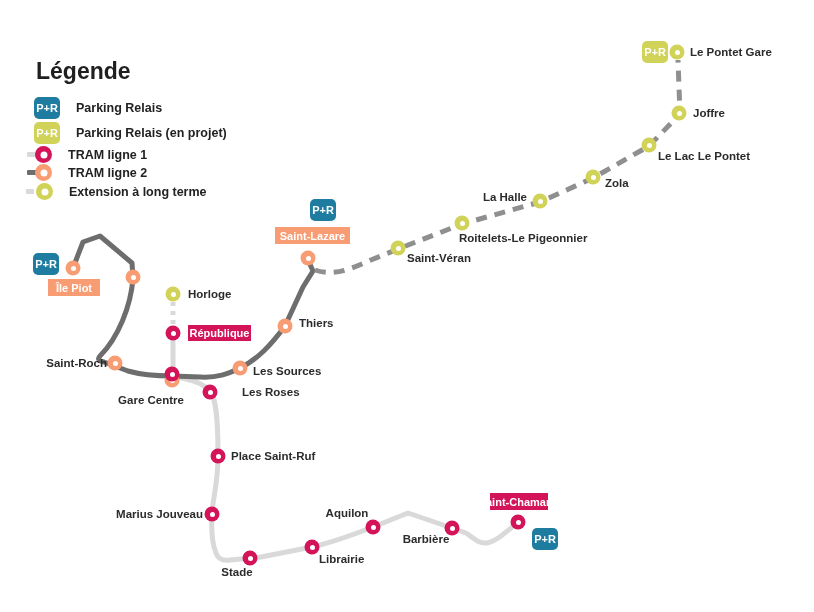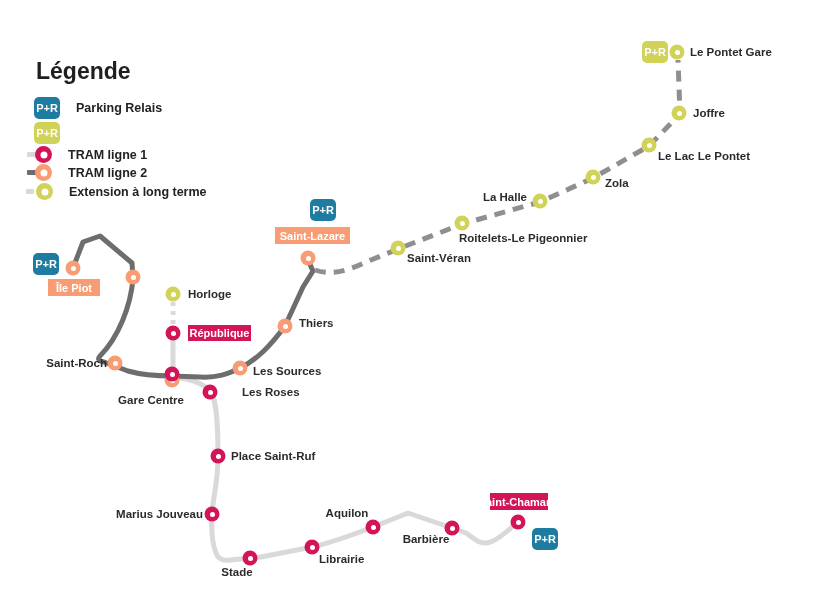--- a/index.html
+++ b/index.html
@@ -137,20 +137,21 @@
   <div>
     <div class="legend-title">Légende</div>
 
     <div class="legend-row" style="left:34px; top:97px">
       <span class="pr-badge pr-built">P+R</span>
       <span class="legend-label">Parking Relais</span>
     </div>
 
     <div class="legend-row" style="left:34px; top:122px">
       <span class="pr-badge pr-planned">P+R</span>
+      <span class="legend-label">Parking Relais (en projet)</span>
     </div>
 
     <div class="legend-row" style="left:27px; top:146px">
       <span class="stub stub-light" style="width:18px; margin-right:-10px"></span>
       <span class="legend-dot dot-line1"></span>
       <span class="legend-label">TRAM ligne 1</span>
     </div>
 
     <div class="legend-row" style="left:27px; top:164px">
       <span class="stub stub-dark" style="width:18px; margin-right:-10px"></span>

